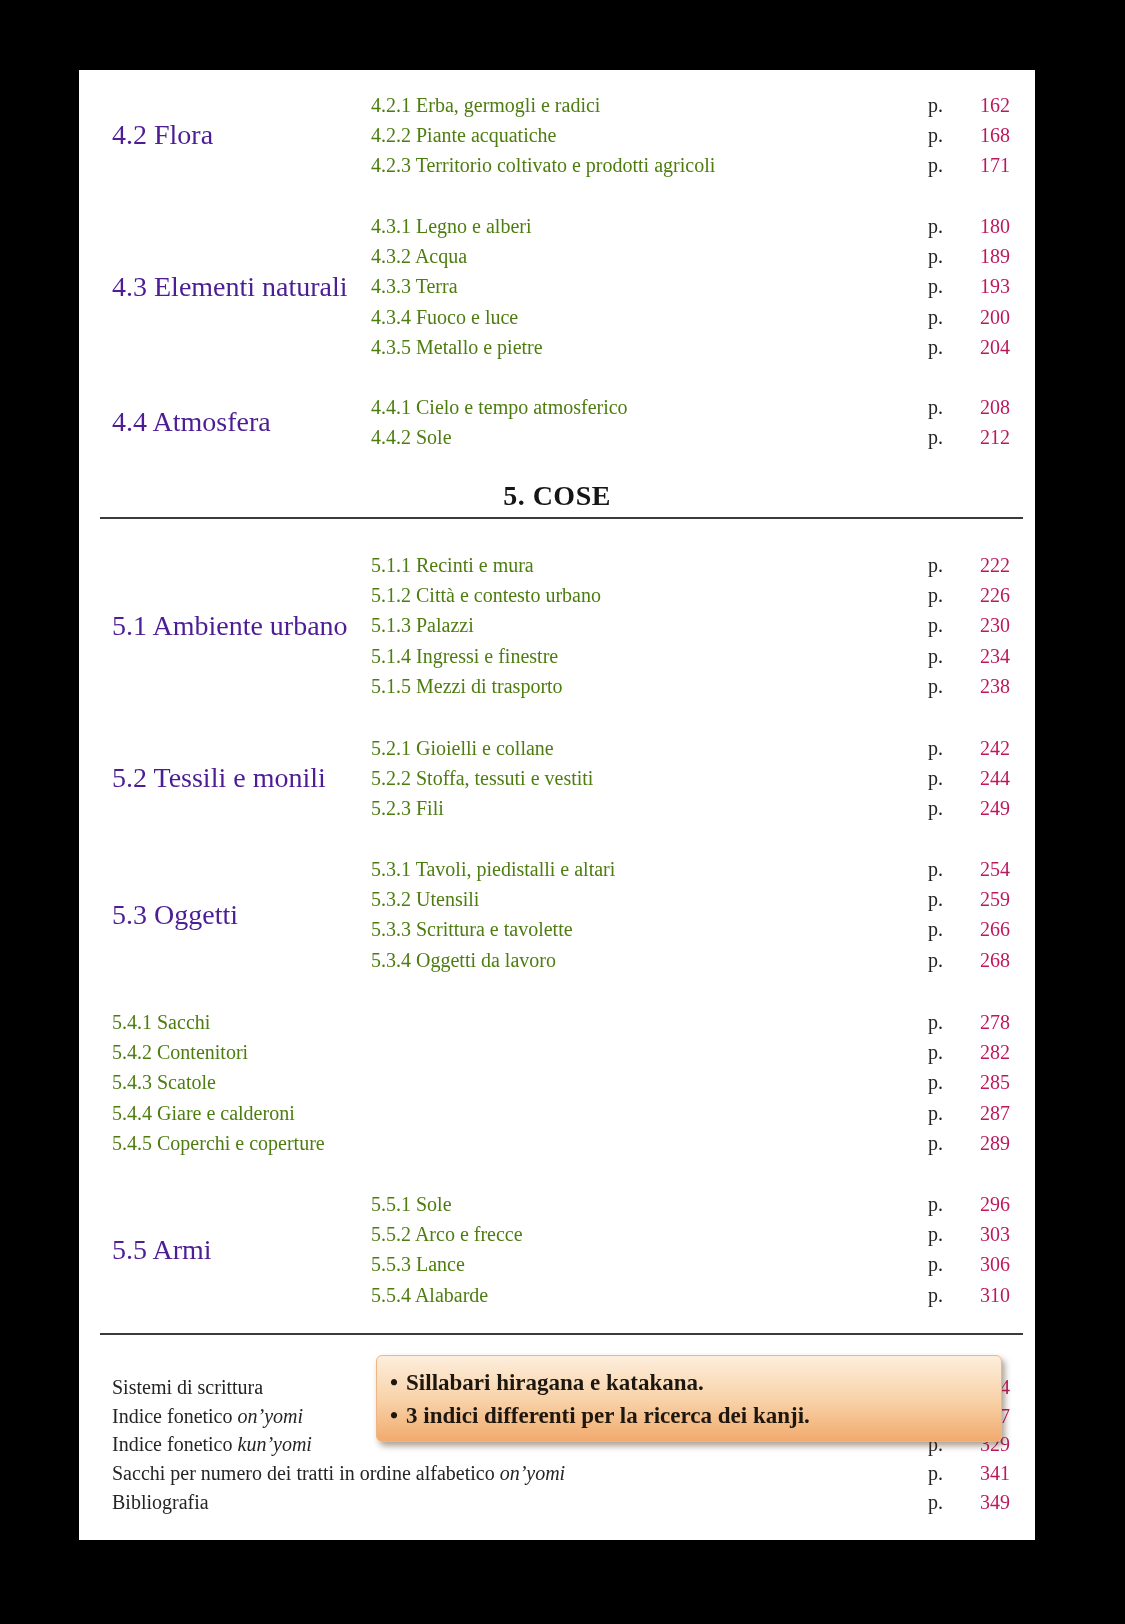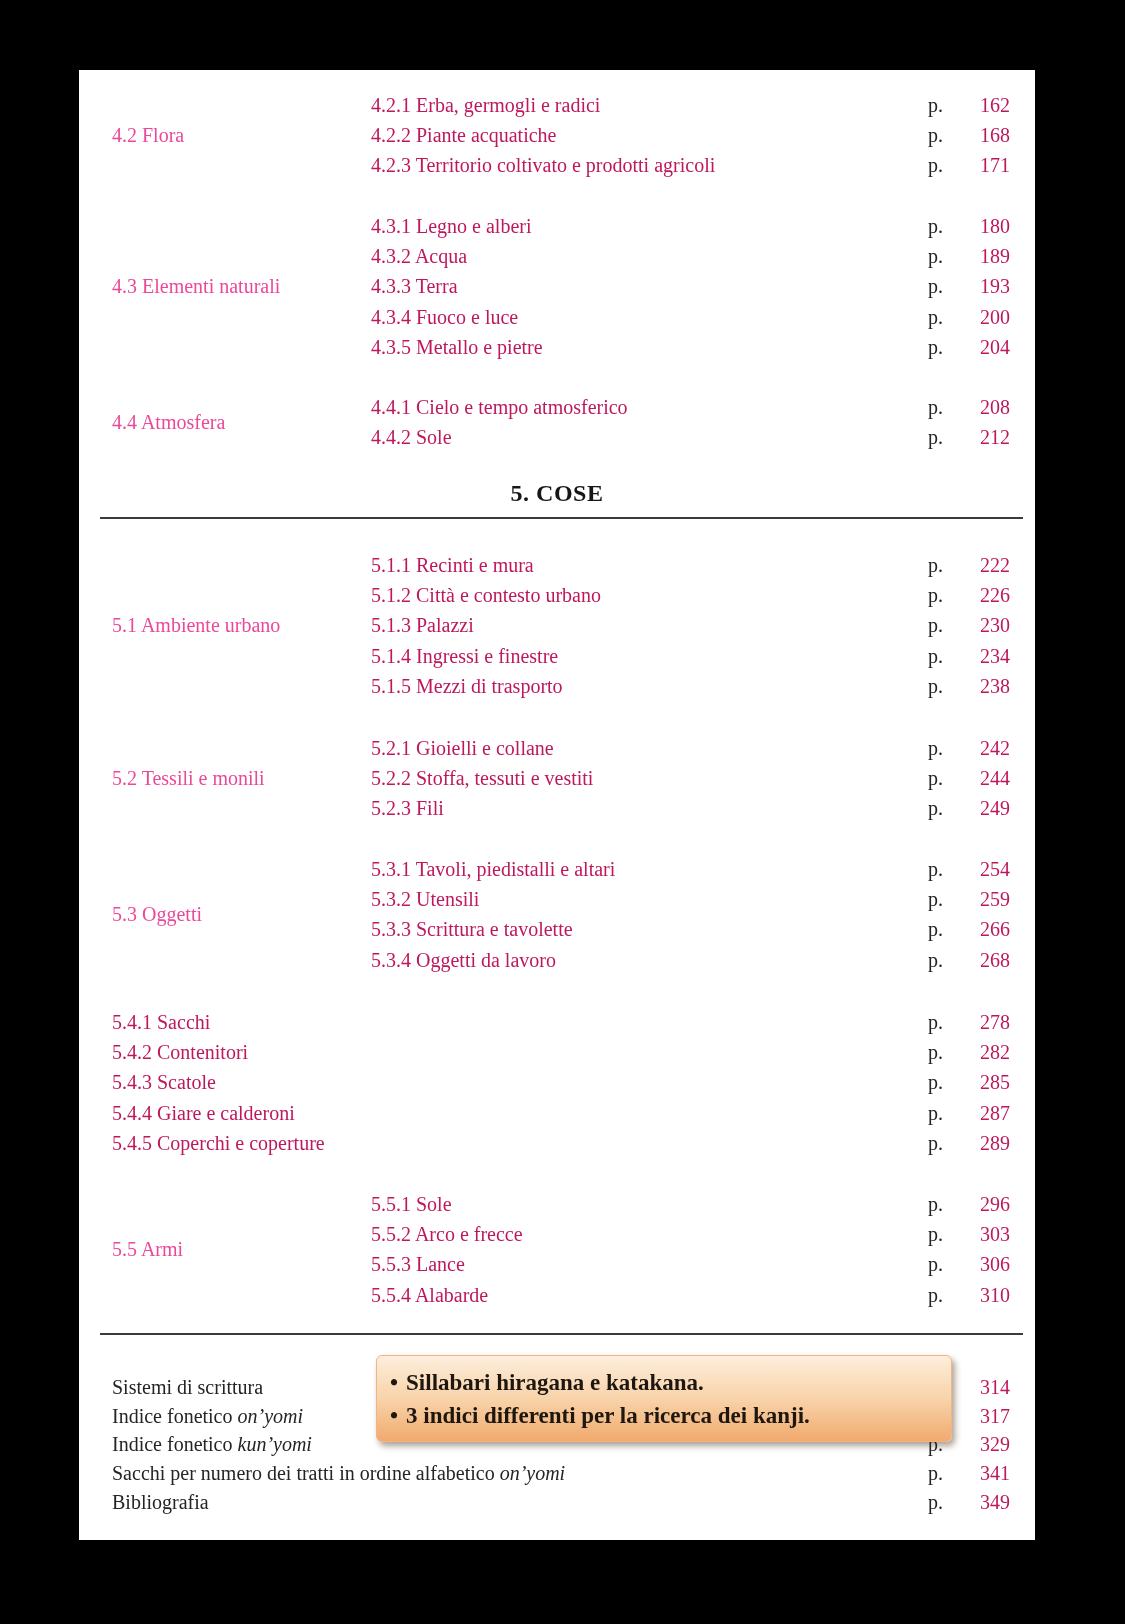--- a/index.html
+++ b/index.html
@@ -23,40 +23,40 @@
   .toc-group {
     position: absolute;
     left: 33px;
     width: 898px;
     display: flex;
   }
   .group-label-cell {
     width: 259px;
     display: flex;
     align-items: center;
-    font-size: 20px;
-    color: #ec4899;
+    font-size: 28px;
+    color: #4c1d95;
   }
   .group-rows { flex: 1; }
   .toc-row {
     display: flex;
     align-items: center;
     height: 30.3px;
     font-size: 20px;
   }
-  .row-title { flex: 1; color: #be185d; }
+  .row-title { flex: 1; color: #4d7c0f; }
   .row-p { width: 20px; color: #242424; }
   .row-num { width: 62px; text-align: right; color: #be185d; }
   .section-heading {
     position: absolute;
     left: 0;
     top: 410px;
     width: 100%;
     text-align: center;
-    font-size: 24px;
+    font-size: 28px;
     font-weight: bold;
     color: #161616;
     letter-spacing: 0.5px;
   }
   .divider {
     position: absolute;
     left: 21px;
     width: 923px;
     height: 2px;
     background: #3b3b3b;
@@ -74,21 +74,21 @@
     align-items: center;
     height: 28.7px;
     font-size: 20px;
   }
   .app-label { flex: 1; color: #242424; }
   .app-italic { font-style: italic; }
   .callout {
     position: absolute;
     left: 297px;
     top: 1285px;
-    width: 576px;
+    width: 626px;
     height: 87px;
     border-radius: 6px;
     border: 1px solid #f0b584;
     box-sizing: border-box;
     box-shadow: 3px 4px 6px rgba(70, 45, 20, 0.45);
     z-index: 5;
     padding: 10px 0 0 13px;
   }
   .callout-line {
     font-size: 23px;

